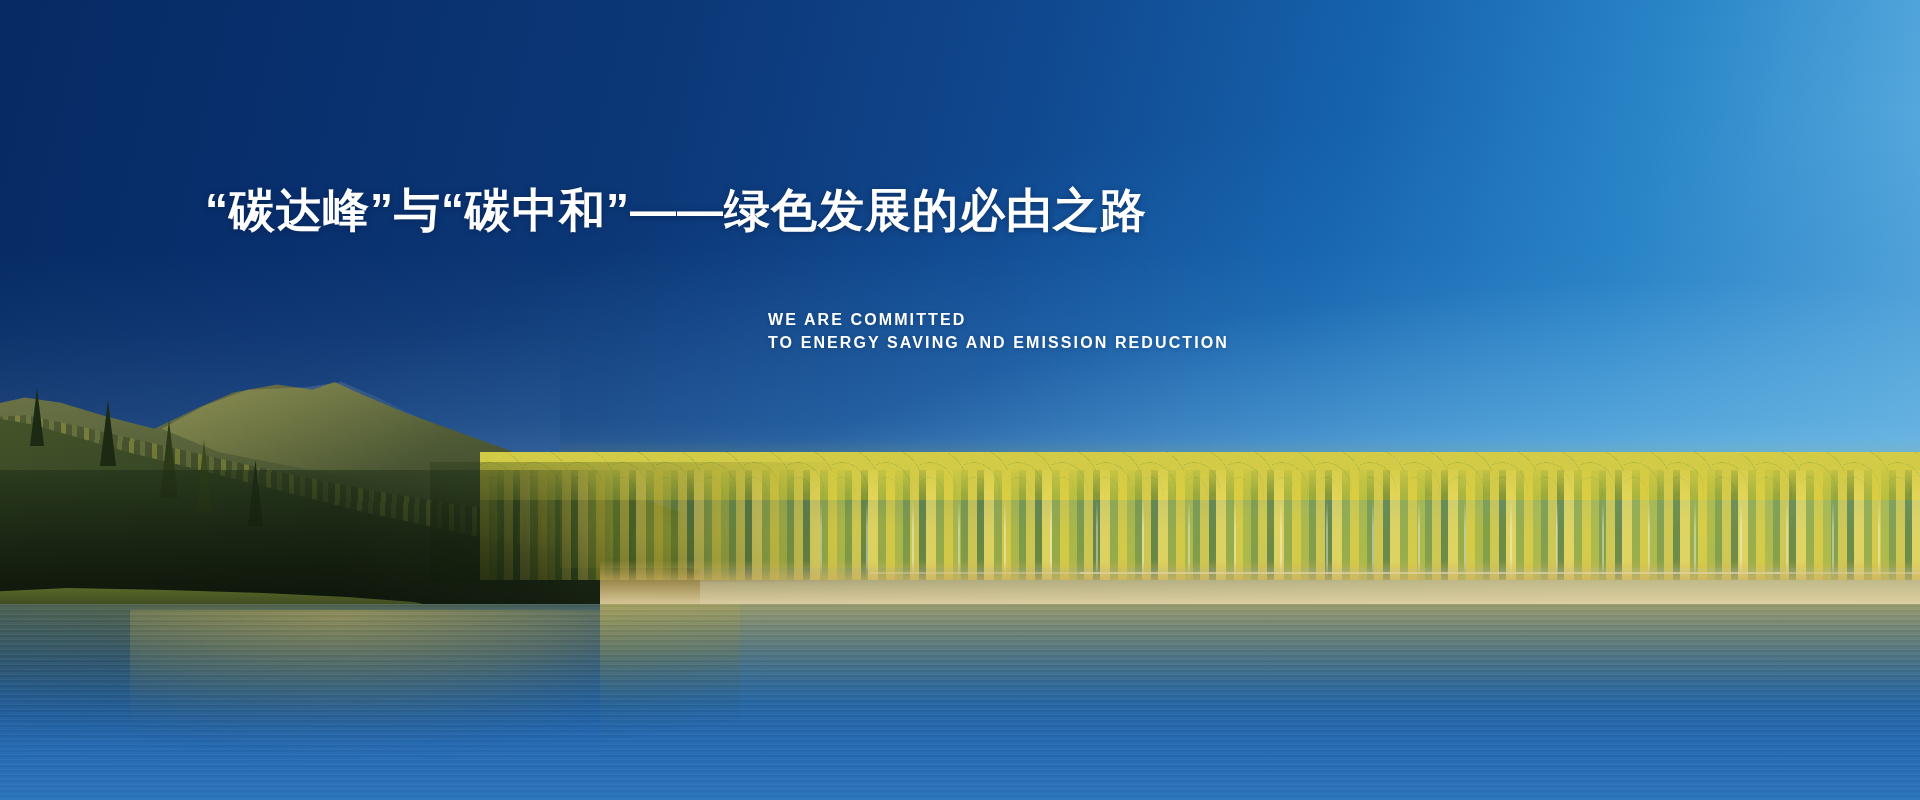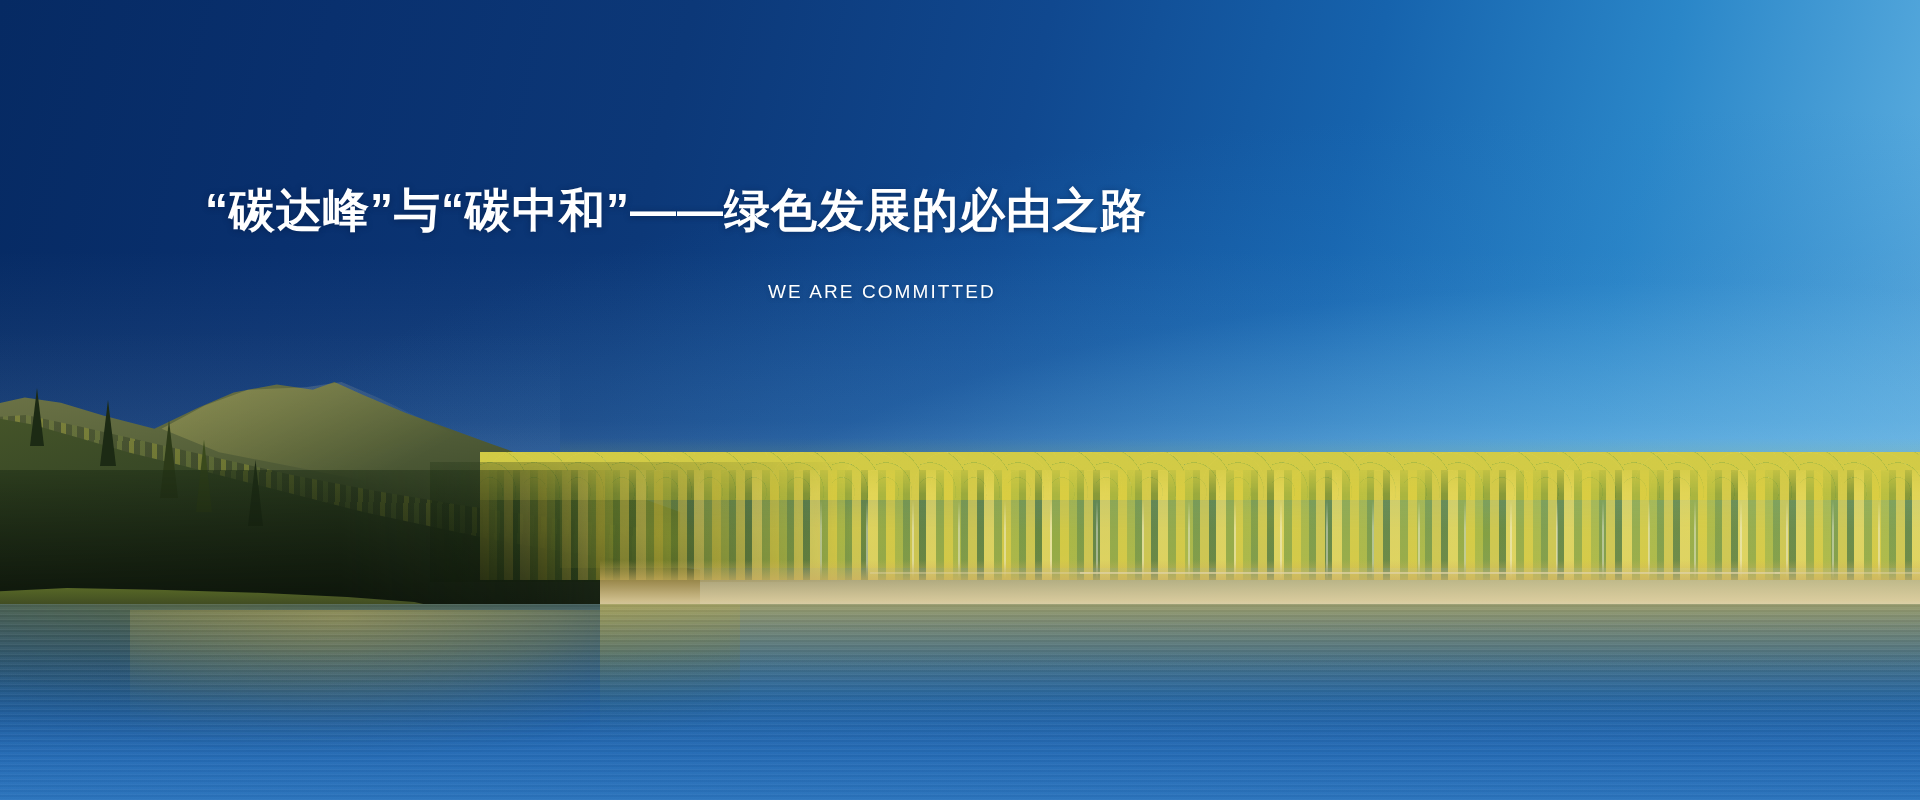--- a/index.html
+++ b/index.html
@@ -185,21 +185,22 @@
   }
   .block{
     position:absolute; left:768px; top:278px; width:820px;
   }
   .subhead{
     font-size:40px; font-weight:700; color:#ffffff;
     letter-spacing:8px; white-space:nowrap;
     text-shadow:0 1px 6px rgba(2,30,70,.40);
   }
   .eng{
-    font-size:19px; font-weight:400; color:#ffffff;
+    margin-top:30px;
+    font-size:16px; font-weight:700; color:#ffffff;
     letter-spacing:2.1px; line-height:1.45;
     text-shadow:0 1px 4px rgba(4,40,80,.35);
   }
   .eng div{ white-space:nowrap; }
 </style>
 </head>
 <body>
 
 <div class="banner">
 
@@ -236,16 +237,17 @@
   <div class="water-refl-gold"></div>
   <div class="water-refl-right"></div>
   <div class="ripples"></div>
   <div class="water-sheen"></div>
 
   <div class="headline">“碳达峰”与“碳中和”——绿色发展的必由之路</div>
 
   <div class="block">
     <div class="eng">
       <div>WE ARE COMMITTED</div>
+      <div>TO ENERGY SAVING AND EMISSION REDUCTION</div>
     </div>
   </div>
 
 </div>
 
 </body></html>

